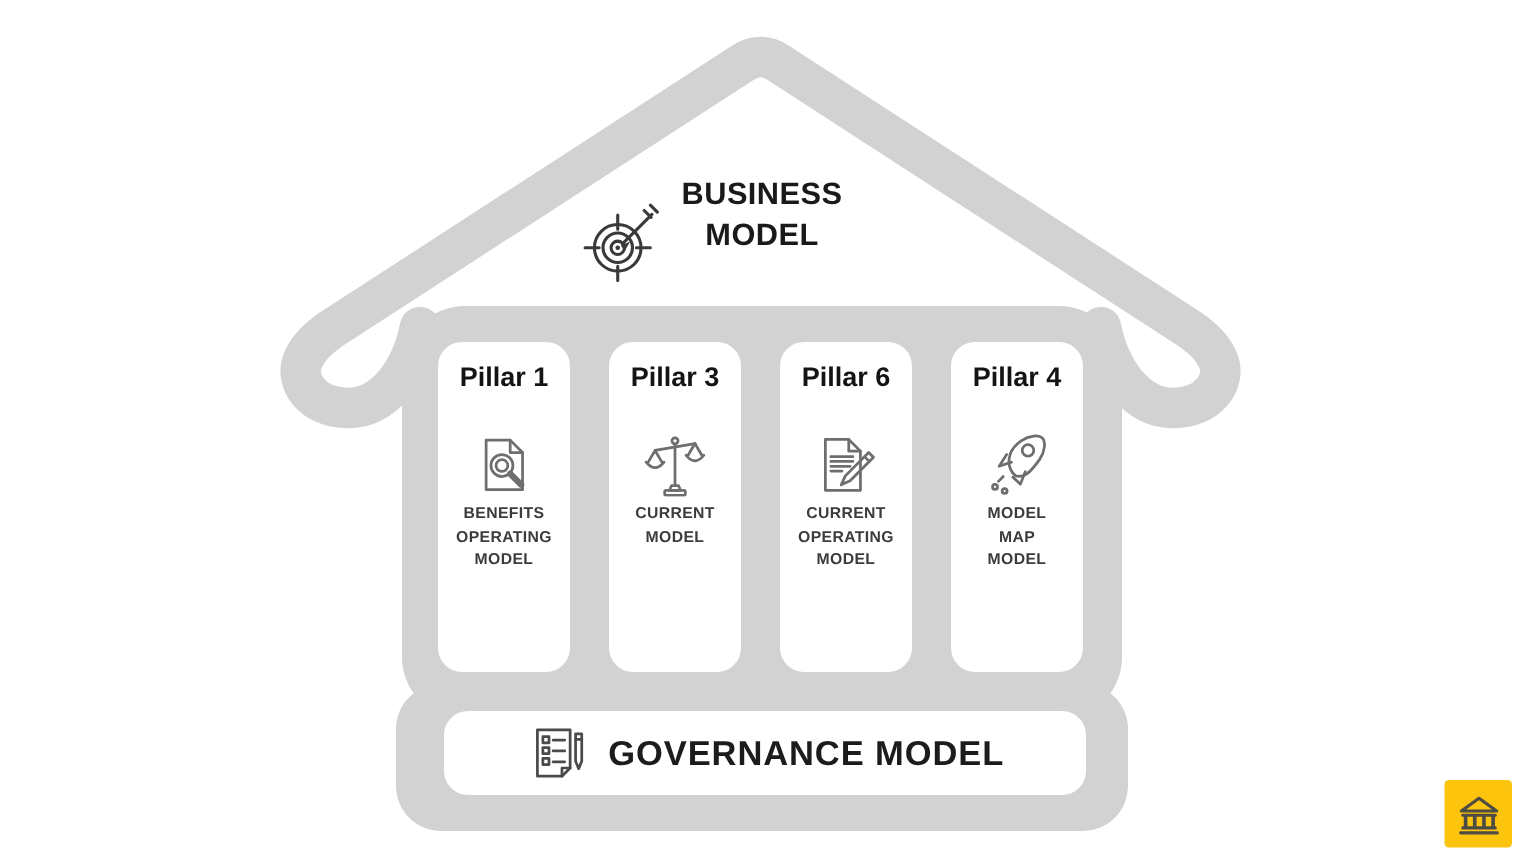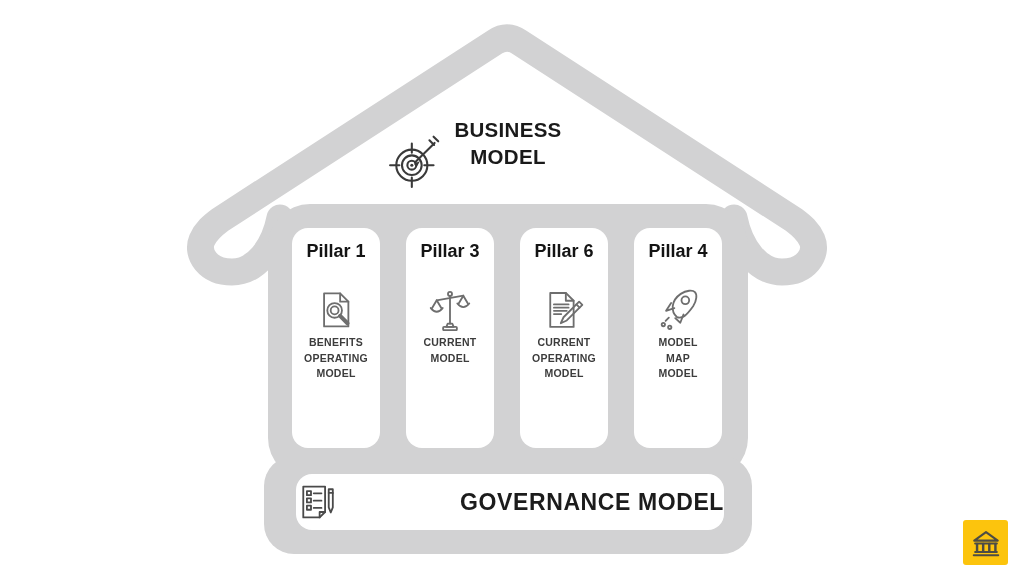--- a/index.html
+++ b/index.html
@@ -9,21 +9,21 @@
 
   
   .roof-svg{position:absolute;left:0;top:0;pointer-events:none;}
 
   
   .pillar-container{position:absolute;left:268px;top:204px;width:480px;height:276px;
                     background:#d2d2d3;border-radius:42px;}
   .base-block{position:absolute;left:264px;top:456px;width:488px;height:98px;
               background:#d2d2d3;border-radius:30px;}
   .gov-panel{position:absolute;left:296px;top:474px;width:428px;height:56px;background:#ffffff;
-             border-radius:16px;display:flex;align-items:center;justify-content:space-between;gap:15px;}
+             border-radius:16px;display:flex;align-items:center;justify-content:center;gap:15px;}
   .gov-label{font-size:23px;font-weight:700;color:#1c1c1c;letter-spacing:.6px;white-space:nowrap;}
 
   
   .roof-title{position:absolute;left:420px;top:116px;width:176px;text-align:center;
               font-size:20.5px;font-weight:700;color:#1a1a1a;line-height:27px;letter-spacing:.3px;}
   .roof-icon{position:absolute;left:388px;top:131px;width:58px;height:58px;}
 
   
   .pillar{position:absolute;top:228px;width:88px;height:220px;background:#ffffff;
           border-radius:16px;text-align:center;}

